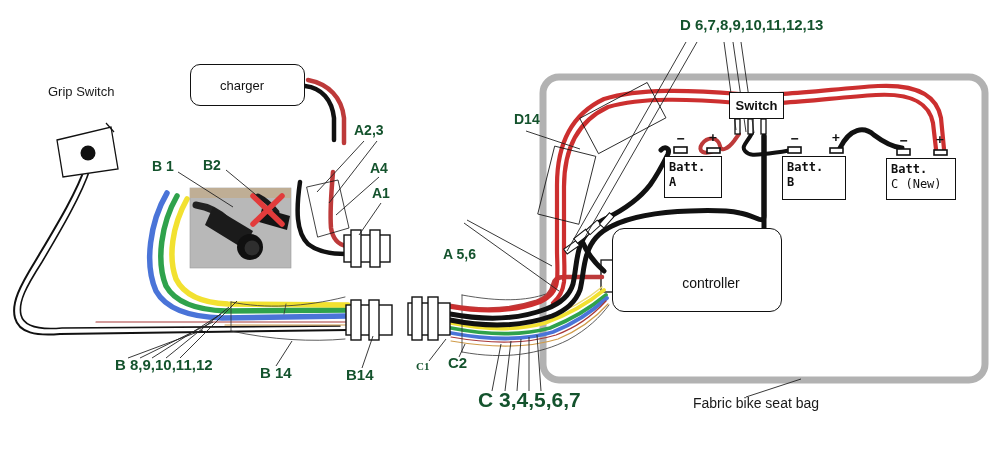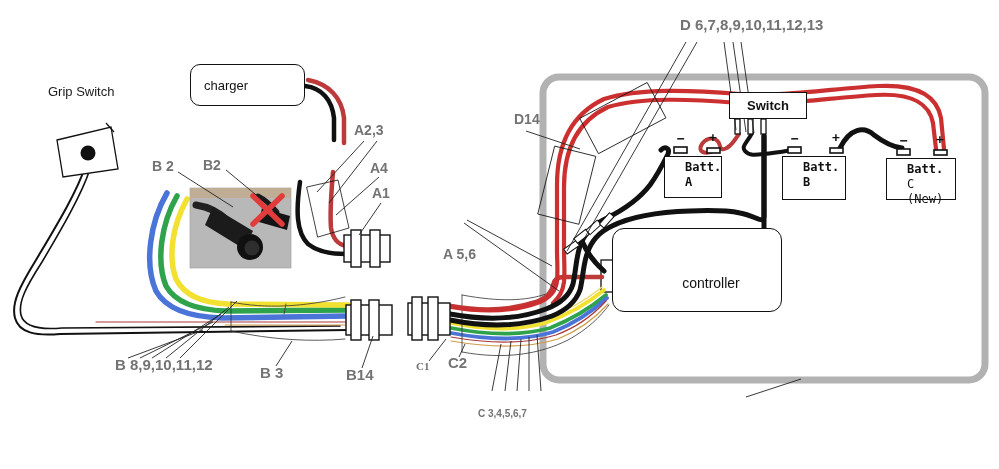--- a/index.html
+++ b/index.html
@@ -1,25 +1,25 @@
 <!DOCTYPE html>
 <html><head>
 <meta charset="utf-8">
 <style>
   html,body{margin:0;padding:0;background:#fff;}
   #stage{position:relative;width:999px;height:469px;background:#fff;overflow:hidden;
          font-family:"Liberation Sans",sans-serif;color:#111;}
   #wires{position:absolute;left:0;top:0;}
   .lbl{position:absolute;white-space:nowrap;color:#1a1a1a;}
-  .callout{font-weight:bold;font-size:14px;color:#737373;}
+  .callout{font-weight:bold;font-size:14px;color:#14532d;}
   .plain{font-size:13px;text-align:right;}
   .box{position:absolute;background:#fff;border:1.6px solid #111;box-sizing:border-box;}
   .rounded{border-radius:10px;}
   .batt{font-family:"DejaVu Sans Mono",monospace;font-size:12px;font-weight:bold;
-        line-height:15px;padding:3px 0 0 20px;letter-spacing:0px;}
+        line-height:15px;padding:3px 0 0 4px;letter-spacing:0px;}
   .term{position:absolute;font-family:"DejaVu Sans Mono",monospace;font-weight:bold;
         font-size:13px;width:14px;text-align:center;color:#111;line-height:12px;}
   .ctr{display:flex;align-items:center;justify-content:center;}
 </style>
 </head>
 <body>
 
 <div id="stage">
 
 <svg id="wires" width="999" height="469" viewBox="0 0 999 469">
@@ -180,25 +180,25 @@
         <path d="M459,357 L465,344"></path>
     <path d="M492,391 L501,344"></path>
         <path d="M505,391 L511,341"></path>
         <path d="M517,391 L521,339"></path>
     <path d="M529,391 L529,337"></path>
         <path d="M541,391 L537,335"></path>
     <path d="M746,397 L801,379"></path>
   </g>
 </svg>
 
-<div class="box rounded ctr" style="left:190px;top:64px;width:115px;height:42px;justify-content:flex-start;padding-left:13px;">
+<div class="box rounded ctr" style="left:190px;top:64px;width:115px;height:42px;justify-content:flex-start;padding-left:29px;">
   <span class="plain">charger</span>
 </div>
 
-<div class="box ctr" style="left:729px;top:92px;width:78px;height:27px;font-weight:bold;font-size:13px;">
+<div class="box ctr" style="left:729px;top:92px;width:55px;height:27px;font-weight:bold;font-size:13px;">
   <span>Switch</span>
 </div>
 
 <div class="box rounded ctr" style="left:612px;top:228px;width:170px;height:84px;border-radius:12px;font-size:14px;padding-left:28px;">
   <span style="margin-top:26px;">controller</span>
 </div>
 
 <div class="box batt" style="left:664px;top:156px;width:58px;height:42px;">
   <div>Batt.</div>
   <div>A</div>
@@ -213,29 +213,30 @@
 </div>
 
 <div class="term" style="left:674px;top:133px;">−</div>
 <div class="term" style="left:706px;top:132px;">+</div>
 <div class="term" style="left:788px;top:133px;">−</div>
 <div class="term" style="left:829px;top:132px;">+</div>
 <div class="term" style="left:897px;top:135px;">−</div>
 <div class="term" style="left:933px;top:134px;">+</div>
 
 <div class="lbl plain" style="left:48px;top:84px;">Grip Switch</div>
-
-<div class="lbl callout" style="left:152px;top:158px;">B 2</div>
+<div class="lbl plain" style="left:693px;top:395px;font-size:14px;">Fabric bike seat bag</div>
+
+<div class="lbl callout" style="left:152px;top:158px;">B 1</div>
 <div class="lbl callout" style="left:203px;top:157px;">B2</div>
 <div class="lbl callout" style="left:354px;top:122px;">A2,3</div>
 <div class="lbl callout" style="left:370px;top:160px;">A4</div>
 <div class="lbl callout" style="left:372px;top:185px;">A1</div>
 <div class="lbl callout" style="left:443px;top:202px;margin-top:44px;">A 5,6</div>
 <div class="lbl callout" style="left:506px;top:111px;padding-left:8px;">D14</div>
 <div class="lbl callout" style="left:680px;top:16px;font-size:15px;">D 6,7,8,9,10,11,12,13</div>
 <div class="lbl callout" style="left:115px;top:356px;font-size:15px;">B 8,9,10,11,12</div>
-<div class="lbl callout" style="left:260px;top:364px;font-size:15px;">B 3</div>
+<div class="lbl callout" style="left:260px;top:364px;font-size:15px;">B 14</div>
 <div class="lbl callout" style="left:346px;top:366px;font-size:15px;">B14</div>
 <div class="lbl callout" style="left:416px;top:360px;font-size:11px;font-family:Liberation Serif, serif;">C1</div>
 <div class="lbl callout" style="left:448px;top:354px;font-size:15px;">C2</div>
-<div class="lbl callout" style="left:478px;top:408px;font-size:10px;text-align:center;">C 3,4,5,6,7</div>
+<div class="lbl callout" style="left:478px;top:388px;font-size:21px;text-align:center;">C 3,4,5,6,7</div>
 
 </div>
 
 </body></html>

